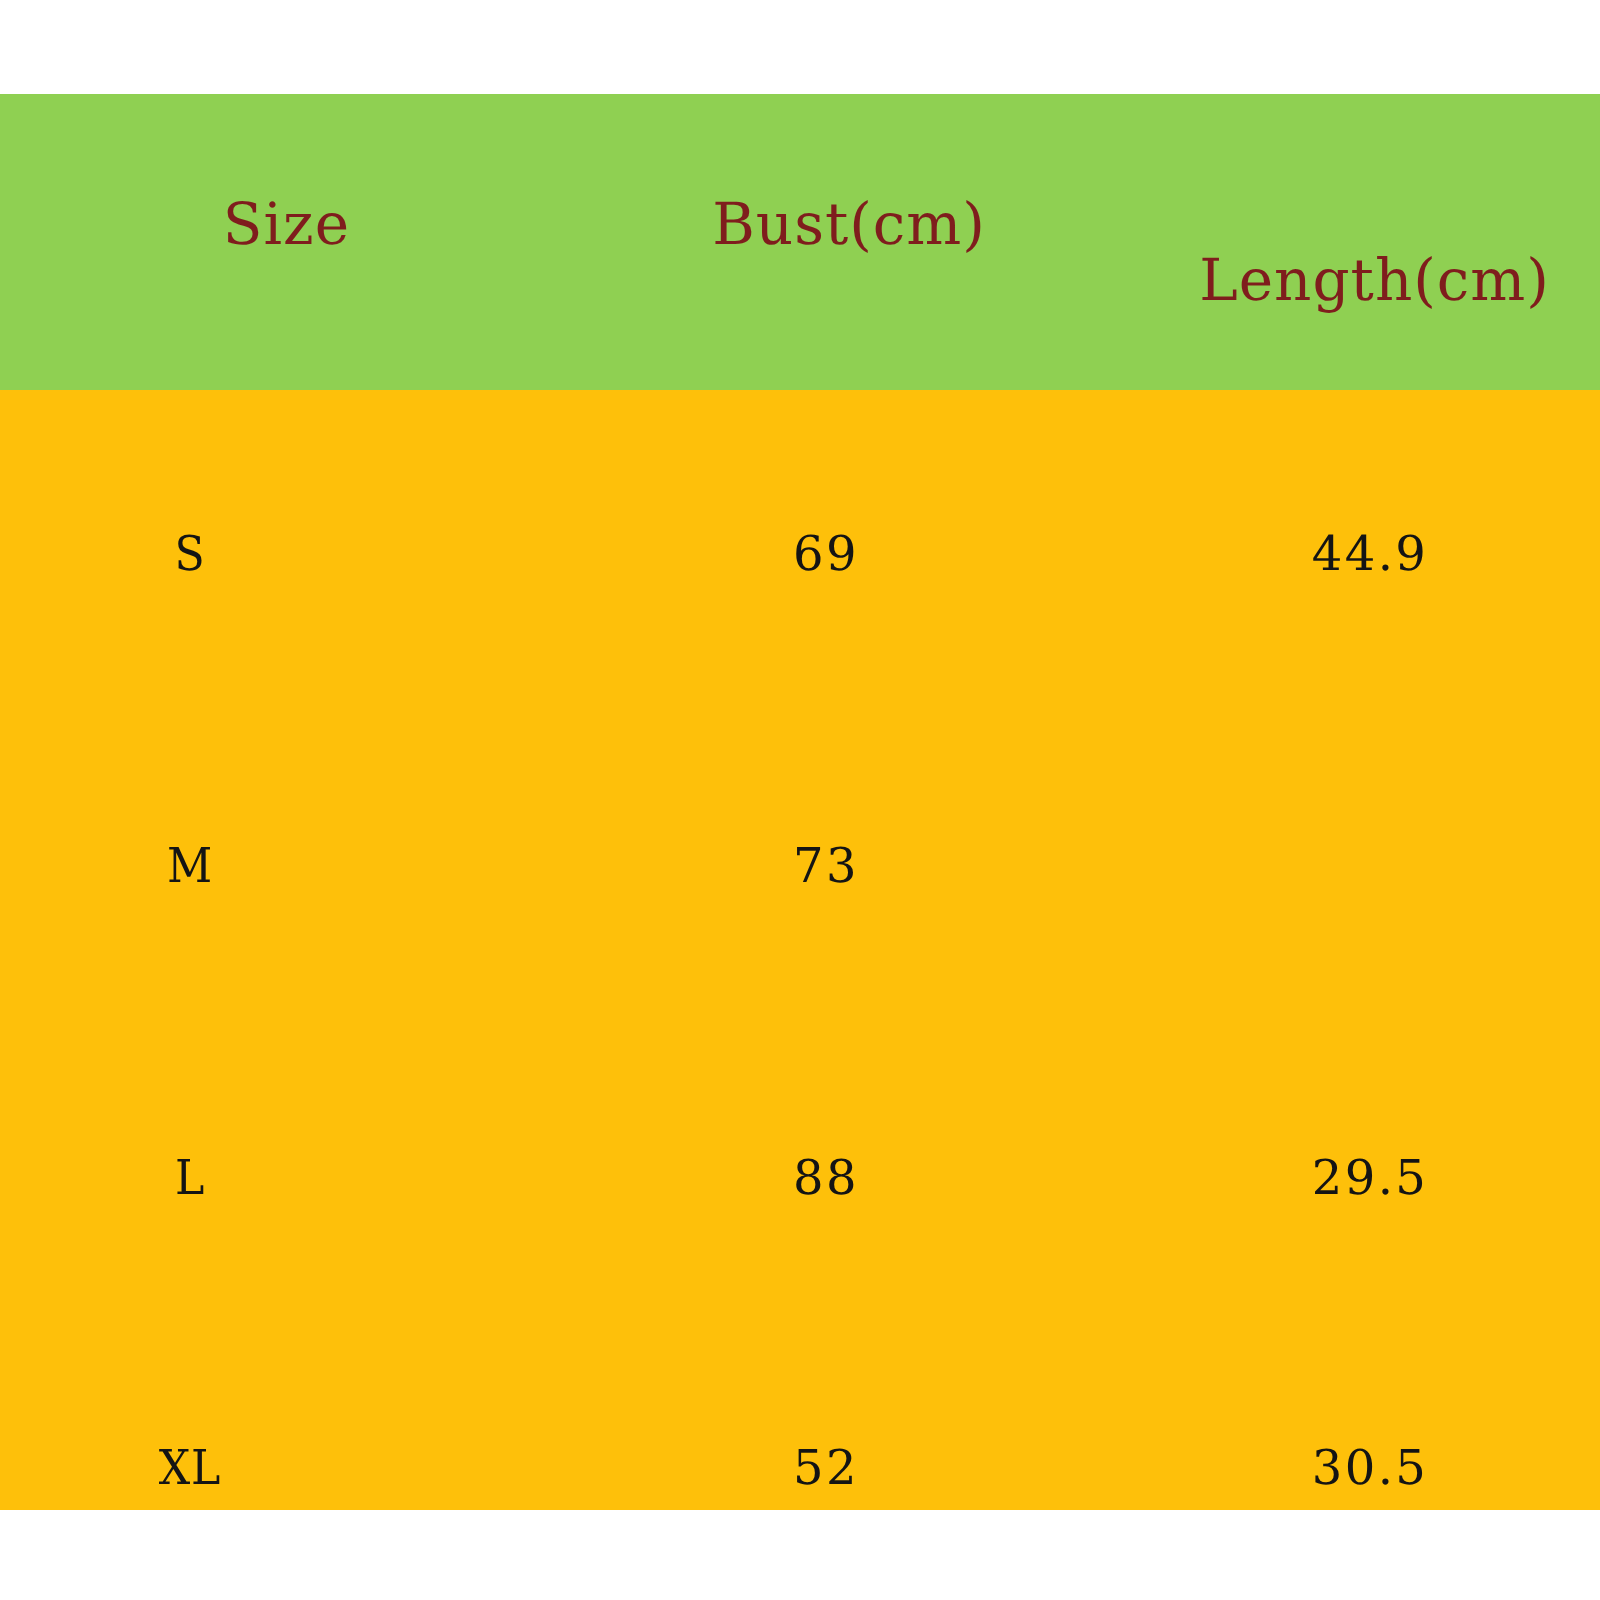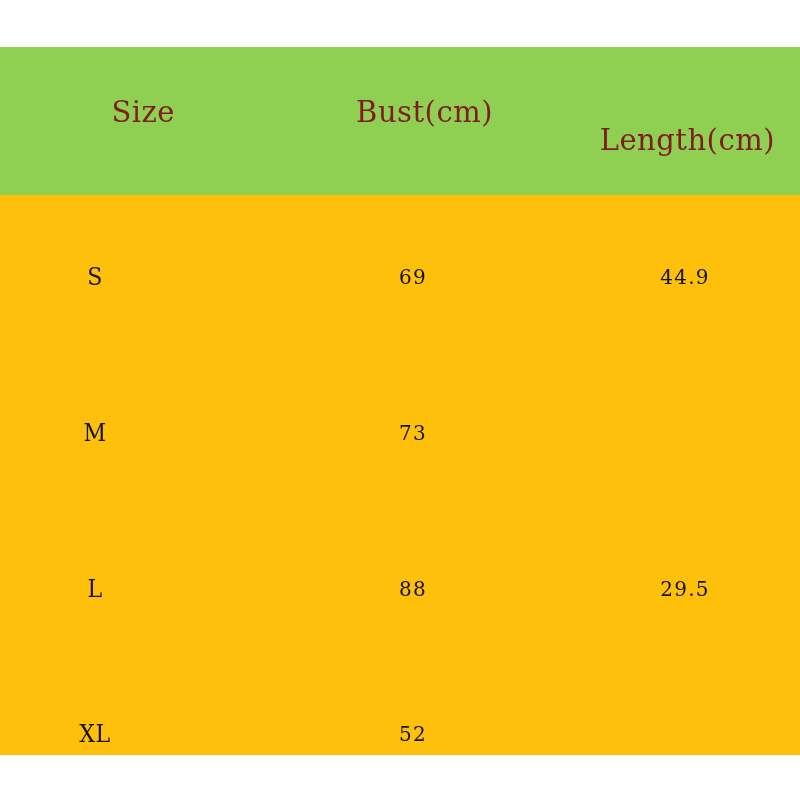--- a/index.html
+++ b/index.html
@@ -78,21 +78,21 @@
   .row-1 { top: 221px; }
   .row-2 { top: 377px; }
   .row-3 { top: 522px; }
 
   .data-cell {
     position: absolute;
     top: 0;
     height: 34px;
     line-height: 34px;
     color: #141414;
-    font-size: 20px;
+    font-size: 24px;
     font-family: "DejaVu Serif", serif;
     letter-spacing: 1.2px;
     white-space: nowrap;
     text-align: center;
   }
 
   .cell-size   { left: 15px;  width: 160px; }
   .cell-bust   { left: 333px; width: 160px; }
   .cell-length { left: 600px; width: 170px; }
 
@@ -132,17 +132,18 @@
 
     <div class="data-row row-2">
       <div class="data-cell cell-size">L</div>
       <div class="data-cell cell-bust">88</div>
       <div class="data-cell cell-length">29.5</div>
     </div>
 
     <div class="data-row row-3">
       <div class="data-cell cell-size">XL</div>
       <div class="data-cell cell-bust">52</div>
+      <div class="data-cell cell-length">30.5</div>
     </div>
 
   </div>
 
 </div>
 
 </body></html>

